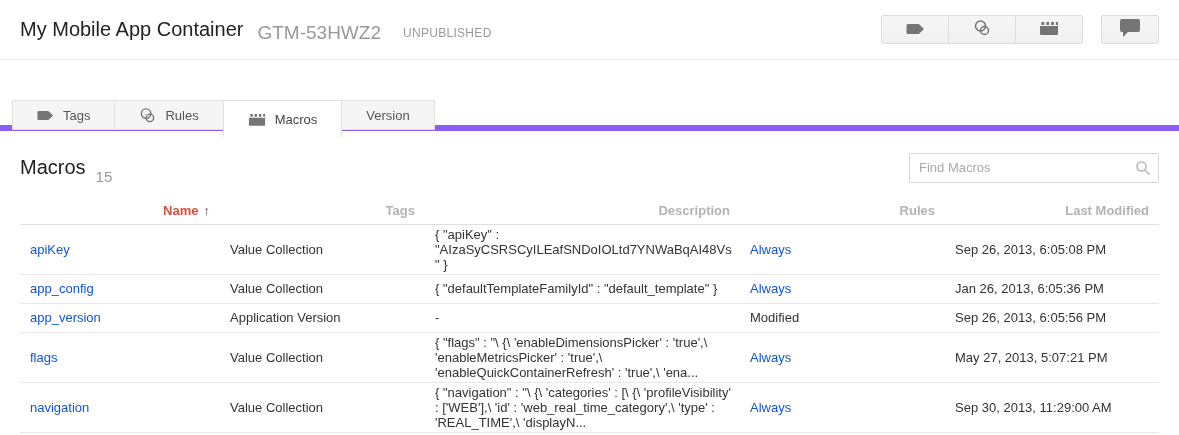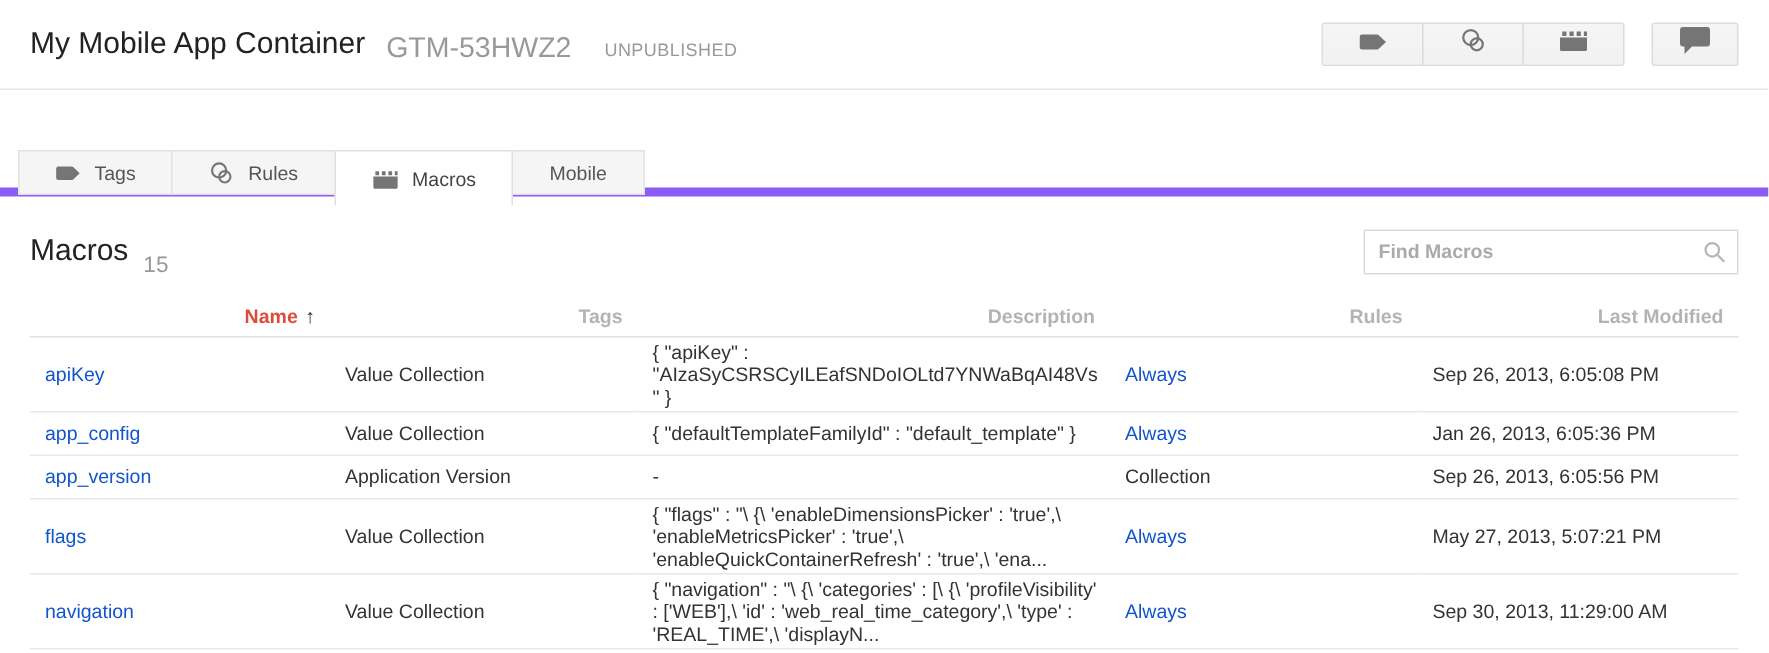--- a/index.html
+++ b/index.html
@@ -35,21 +35,21 @@
     z-index:2; color:#444; }
   .tab .tab-icon { display:inline-flex; }
 
   
   .section-bar { display:flex; align-items:center; padding:19px 20px 0 20px; }
   .section-heading { font-size:20px; color:#222; font-weight:normal; }
   .section-count { font-size:15px; color:#999; margin-left:10px; margin-top:18px;text-align:right; }
   .search-wrap { margin-left:auto; position:relative; }
   .search-input { width:250px; height:30px; border:1px solid #d9d9d9; border-radius:1px;
     padding:0 30px 0 9px; font-size:13px; color:#333;
-    font-family:"Liberation Sans","DejaVu Sans",sans-serif;font-weight:bold; }
+    font-family:"Liberation Sans","DejaVu Sans",sans-serif; }
   .search-input::placeholder { color:#aaa; }
   .search-icon { position:absolute; right:8px; top:7px; }
 
   
   .macro-table { margin:13px 20px 0 20px; width:1139px; border-collapse:collapse;
     table-layout:fixed; }
   .macro-table th { text-align:right; font-size:13px; font-weight:bold; color:#b3b3b3;
     height:26px; padding:2px 10px; border-bottom:1px solid #e0e0e0; vertical-align:middle; }
   .macro-table th.sorted .col-label { color:#dd4b39; }
   .sort-arrow { color:#333; margin-left:5px; font-weight:bold; }
@@ -122,21 +122,21 @@
   </span>
   <span class="tab active">
     <span class="tab-icon">
       <svg width="18" height="13" viewBox="0 0 20 14">
           <path d="M1 5h18v8a1 1 0 0 1-1 1H2a1 1 0 0 1-1-1zM2.5 1h2.8v3H2.5zM7.3 1h2.8v3H7.3zM12.1 1h2.8v3h-2.8zM16.9 1H19v3h-2.1z" fill="#757575"></path>
         </svg>
     </span>
     <span>Macros</span>
   </span>
   <span class="tab">
-    <span>Mobile</span>
+    <span>Version</span>
   </span>
 </div>
 
 <div class="section-bar">
   <h2 class="section-heading">Macros</h2>
   <span class="section-count">15</span>
   <span class="search-wrap">
     <input class="search-input" type="text" placeholder="Find Macros" style="">
     <span class="search-icon">
       <svg width="16" height="16" viewBox="0 0 16 16">
@@ -178,21 +178,21 @@
       <td><a>app_config</a></td>
       <td>Value Collection</td>
       <td class="desc">{ "defaultTemplateFamilyId" : "default_template" }</td>
       <td><a>Always</a></td>
       <td>Jan 26, 2013, 6:05:36 PM</td>
     </tr>
     <tr>
       <td><a>app_version</a></td>
       <td>Application Version</td>
       <td class="desc">-</td>
-      <td>Collection</td>
+      <td>Modified</td>
       <td>Sep 26, 2013, 6:05:56 PM</td>
     </tr>
     <tr>
       <td><a>flags</a></td>
       <td>Value Collection</td>
       <td class="desc">{ "flags" : "\ {\ 'enableDimensionsPicker' : 'true',\ 'enableMetricsPicker' : 'true',\ 'enableQuickContainerRefresh' : 'true',\ 'ena...</td>
       <td><a>Always</a></td>
       <td>May 27, 2013, 5:07:21 PM</td>
     </tr>
     <tr>

